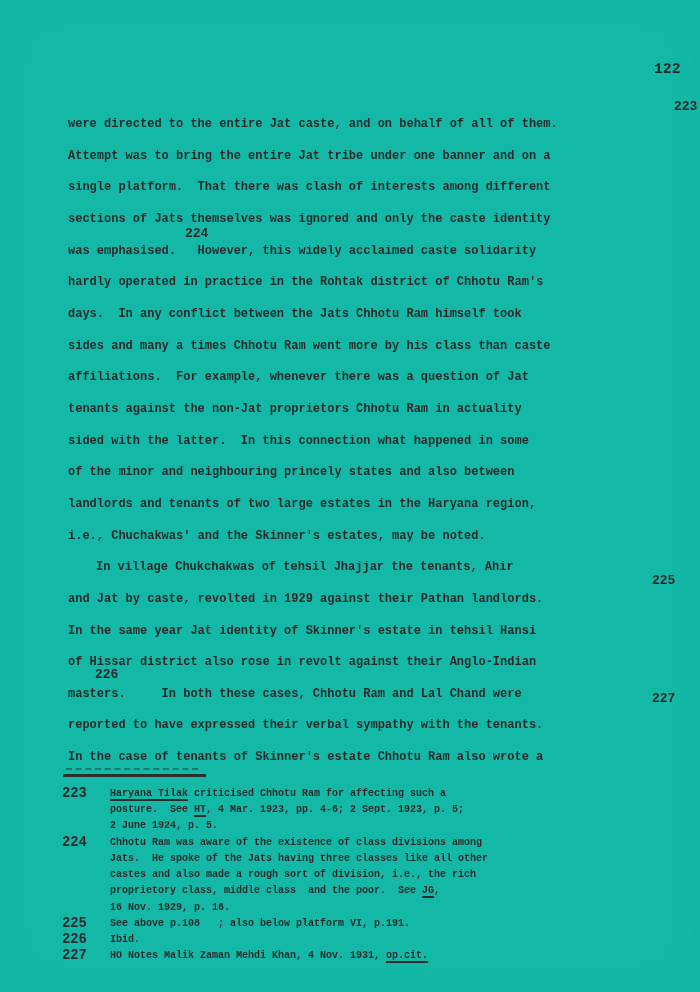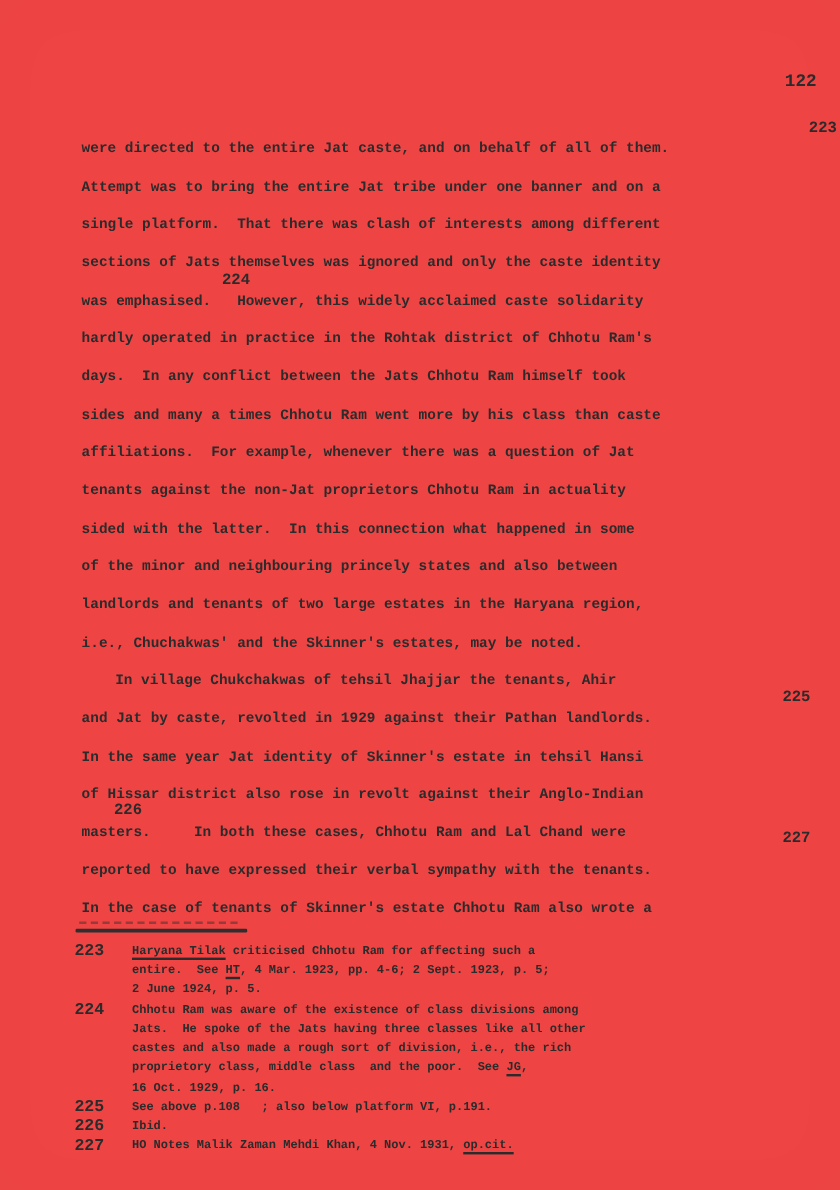--- a/index.html
+++ b/index.html
@@ -1,20 +1,20 @@
 <!DOCTYPE html>
 <html><head>
 <meta charset="utf-8">
 <style>
   html,body{margin:0;padding:0;}
   body{background:#e8e8e6;}
   .page{
     position:relative;
     width:700px;height:992px;
-    background:#ef4444;
+    background:#14b8a6;
     overflow:hidden;
     font-family:"Liberation Mono","DejaVu Sans Mono",monospace;
     color:#2b2b2b;
     box-shadow:inset 0 0 60px rgba(0,0,0,0.02);
   }
   .pageno{
     position:absolute;left:654px;top:61px;
     font-size:14.7px;font-weight:bold;white-space:pre;
   }
   .bline{
@@ -85,29 +85,29 @@
     <div class="bline" style="top:748px">In the case of tenants of Skinner's estate Chhotu Ram also wrote a</div>
   </div>
 
   <div class="sep-dash"></div>
   <div class="sep"></div>
 
   <div>
 
     <div class="fn-num" style="top:786px">223</div>
     <div class="fn-line" style="top:786px"><span class="u">Haryana Tilak</span><span> criticised Chhotu Ram for affecting such a</span></div>
-    <div class="fn-line" style="top:802px"><span>entire.  See </span><span class="u">HT</span><span>, 4 Mar. 1923, pp. 4-6; 2 Sept. 1923, p. 5;</span></div>
+    <div class="fn-line" style="top:802px"><span>posture.  See </span><span class="u">HT</span><span>, 4 Mar. 1923, pp. 4-6; 2 Sept. 1923, p. 5;</span></div>
     <div class="fn-line" style="top:818px"><span>2 June 1924, p. 5.</span></div>
 
     <div class="fn-num" style="top:835px">224</div>
     <div class="fn-line" style="top:835px"><span>Chhotu Ram was aware of the existence of class divisions among</span></div>
     <div class="fn-line" style="top:851px"><span>Jats.  He spoke of the Jats having three classes like all other</span></div>
     <div class="fn-line" style="top:867px"><span>castes and also made a rough sort of division, i.e., the rich</span></div>
     <div class="fn-line" style="top:883px"><span>proprietory class, middle class  and the poor.  See </span><span class="u">JG</span><span>,</span></div>
-    <div class="fn-line" style="top:900px"><span>16 Oct. 1929, p. 16.</span></div>
+    <div class="fn-line" style="top:900px"><span>16 Nov. 1929, p. 16.</span></div>
 
     <div class="fn-num" style="top:916px">225</div>
     <div class="fn-line" style="top:916px"><span>See above p.108   ; also below platform VI, p.191.</span></div>
 
     <div class="fn-num" style="top:932px">226</div>
     <div class="fn-line" style="top:932px"><span>Ibid.</span></div>
 
     <div class="fn-num" style="top:948px">227</div>
     <div class="fn-line" style="top:948px"><span>HO Notes Malik Zaman Mehdi Khan, 4 Nov. 1931, </span><span class="u">op.cit.</span></div>
 

